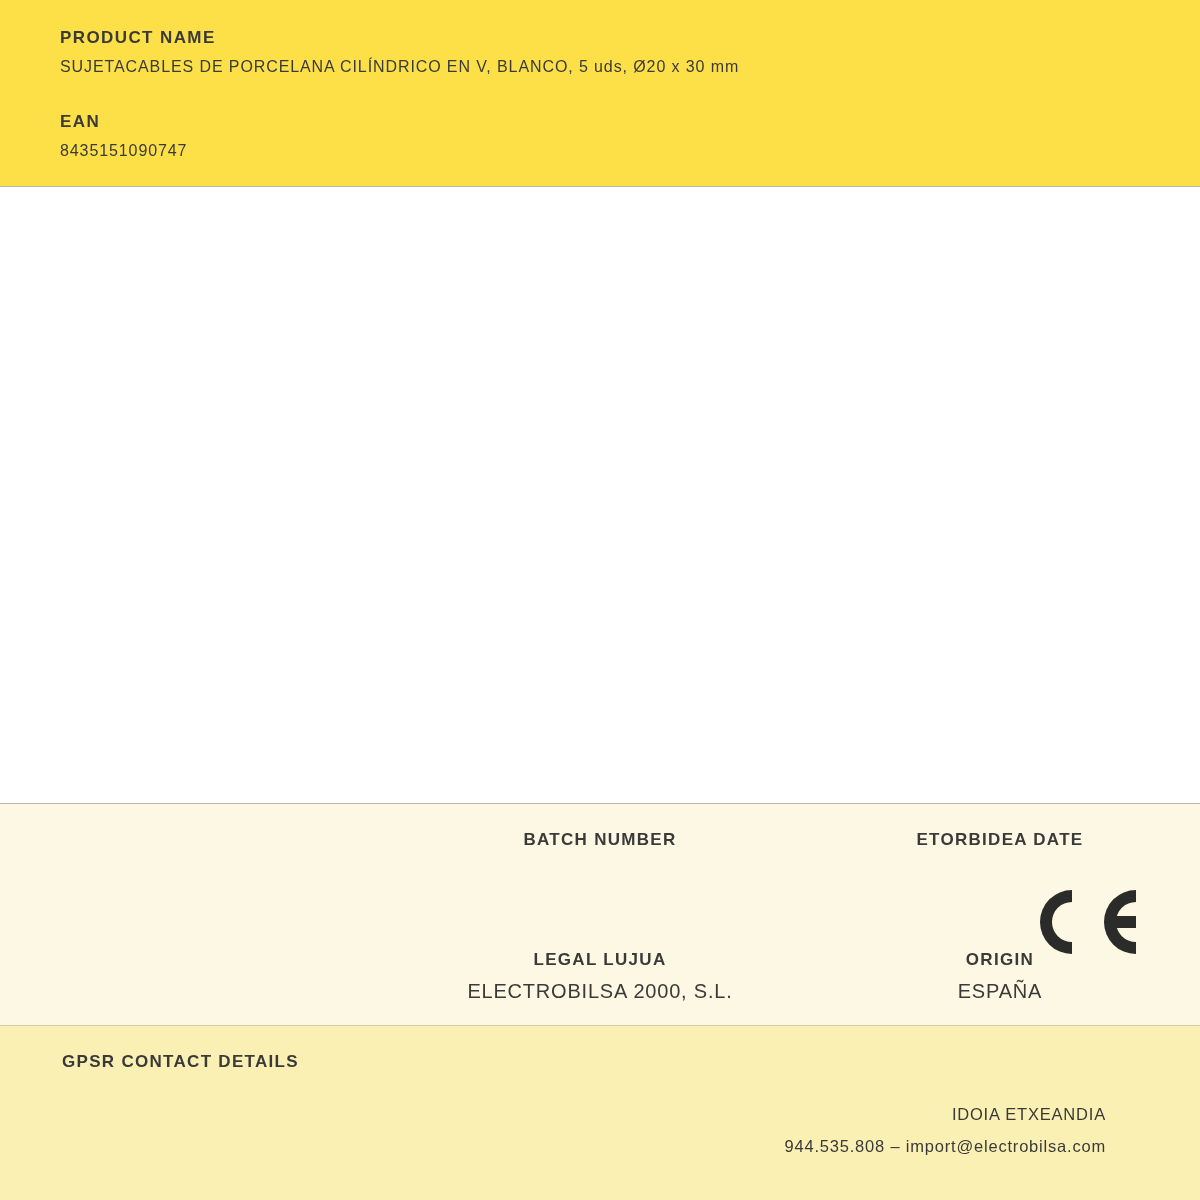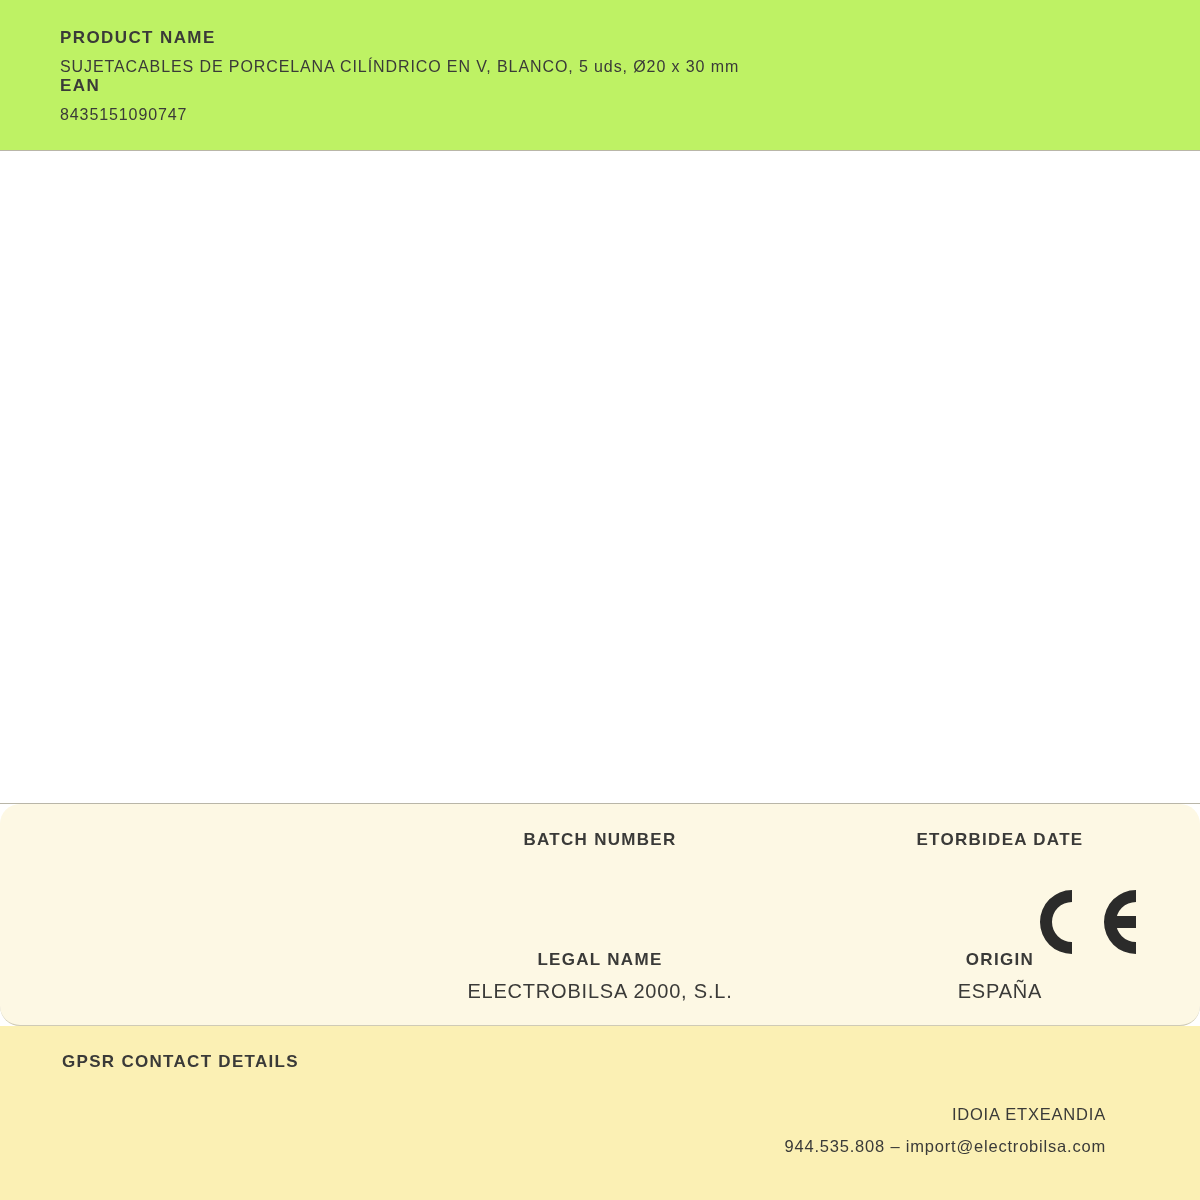--- a/index.html
+++ b/index.html
@@ -17,56 +17,56 @@
   .sheet {
     position: relative;
     width: 1200px;
     height: 1200px;
     display: flex;
     flex-direction: column;
   }
 
   
   .top-block {
-    background: #bef264;
+    background: #fde047;
     padding: 28px 48px 26px 60px;
     border-bottom: 1px solid #b9b6a8;
     box-sizing: border-box;
   }
   .field-label {
     font-size: 17px;
     font-weight: bold;
     letter-spacing: 1.4px;
     color: #3a3a38;
     margin: 0 0 10px 0;
   }
   .field-value {
     font-size: 16px;
     letter-spacing: 0.9px;
     color: #3a3a38;
     margin: 0;
   }
   .field-block + .field-block {
+    margin-top: 36px;
   }
 
   
   .image-area {
     background: #ffffff;
     flex: 1 1 auto;
     border-bottom: 1px solid #b9b6a8;
   }
 
   
   .info-block {
     background: #fdf8e4;
     position: relative;
     box-sizing: border-box;
     padding: 26px 0 22px 0;
     border-bottom: 1px solid #cfcbb6;
-    border-radius: 20px;
   }
   .info-row {
     display: flex;
     width: 100%;
   }
   .info-col {
     width: 33.3333%;
     box-sizing: border-box;
     text-align: center;
   }
@@ -150,21 +150,21 @@
       </div>
       <div class="info-col">
         <div class="lbl">ETORBIDEA DATE</div>
         <div class="val"></div>
       </div>
     </div>
 
     <div class="info-row second">
       <div class="info-col"></div>
       <div class="info-col">
-        <div class="lbl">LEGAL NAME</div>
+        <div class="lbl">LEGAL LUJUA</div>
         <div class="val">ELECTROBILSA 2000, S.L.</div>
       </div>
       <div class="info-col">
         <div class="lbl">ORIGIN</div>
         <div class="val">ESPAÑA</div>
       </div>
     </div>
 
     <div class="ce-mark">
       <svg width="110" height="80" viewBox="0 0 110 80" xmlns="http://www.w3.org/2000/svg">

